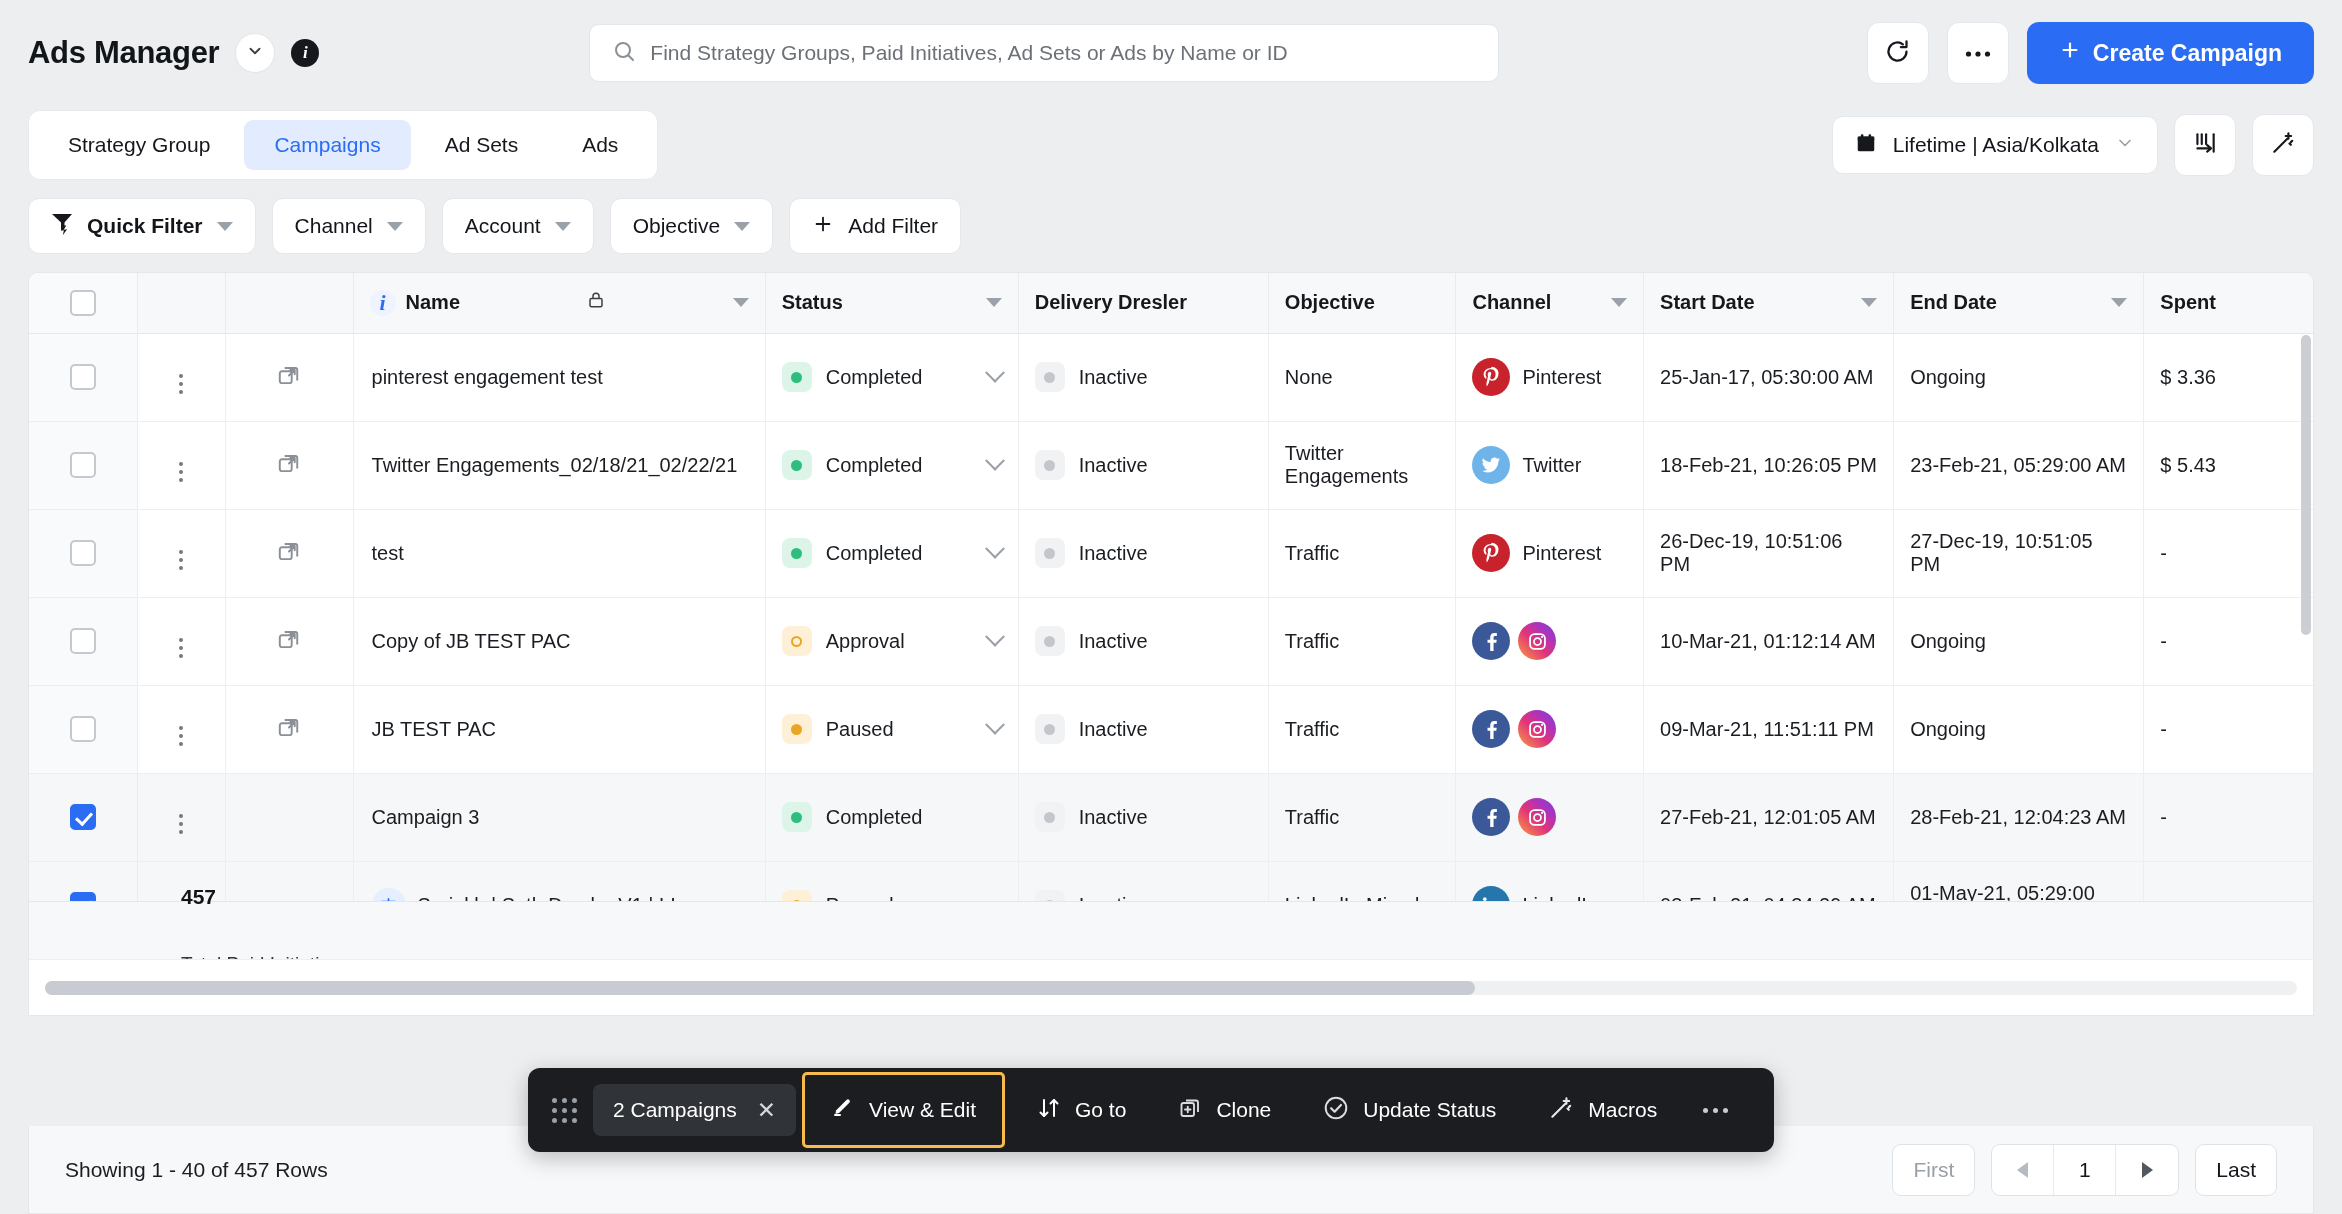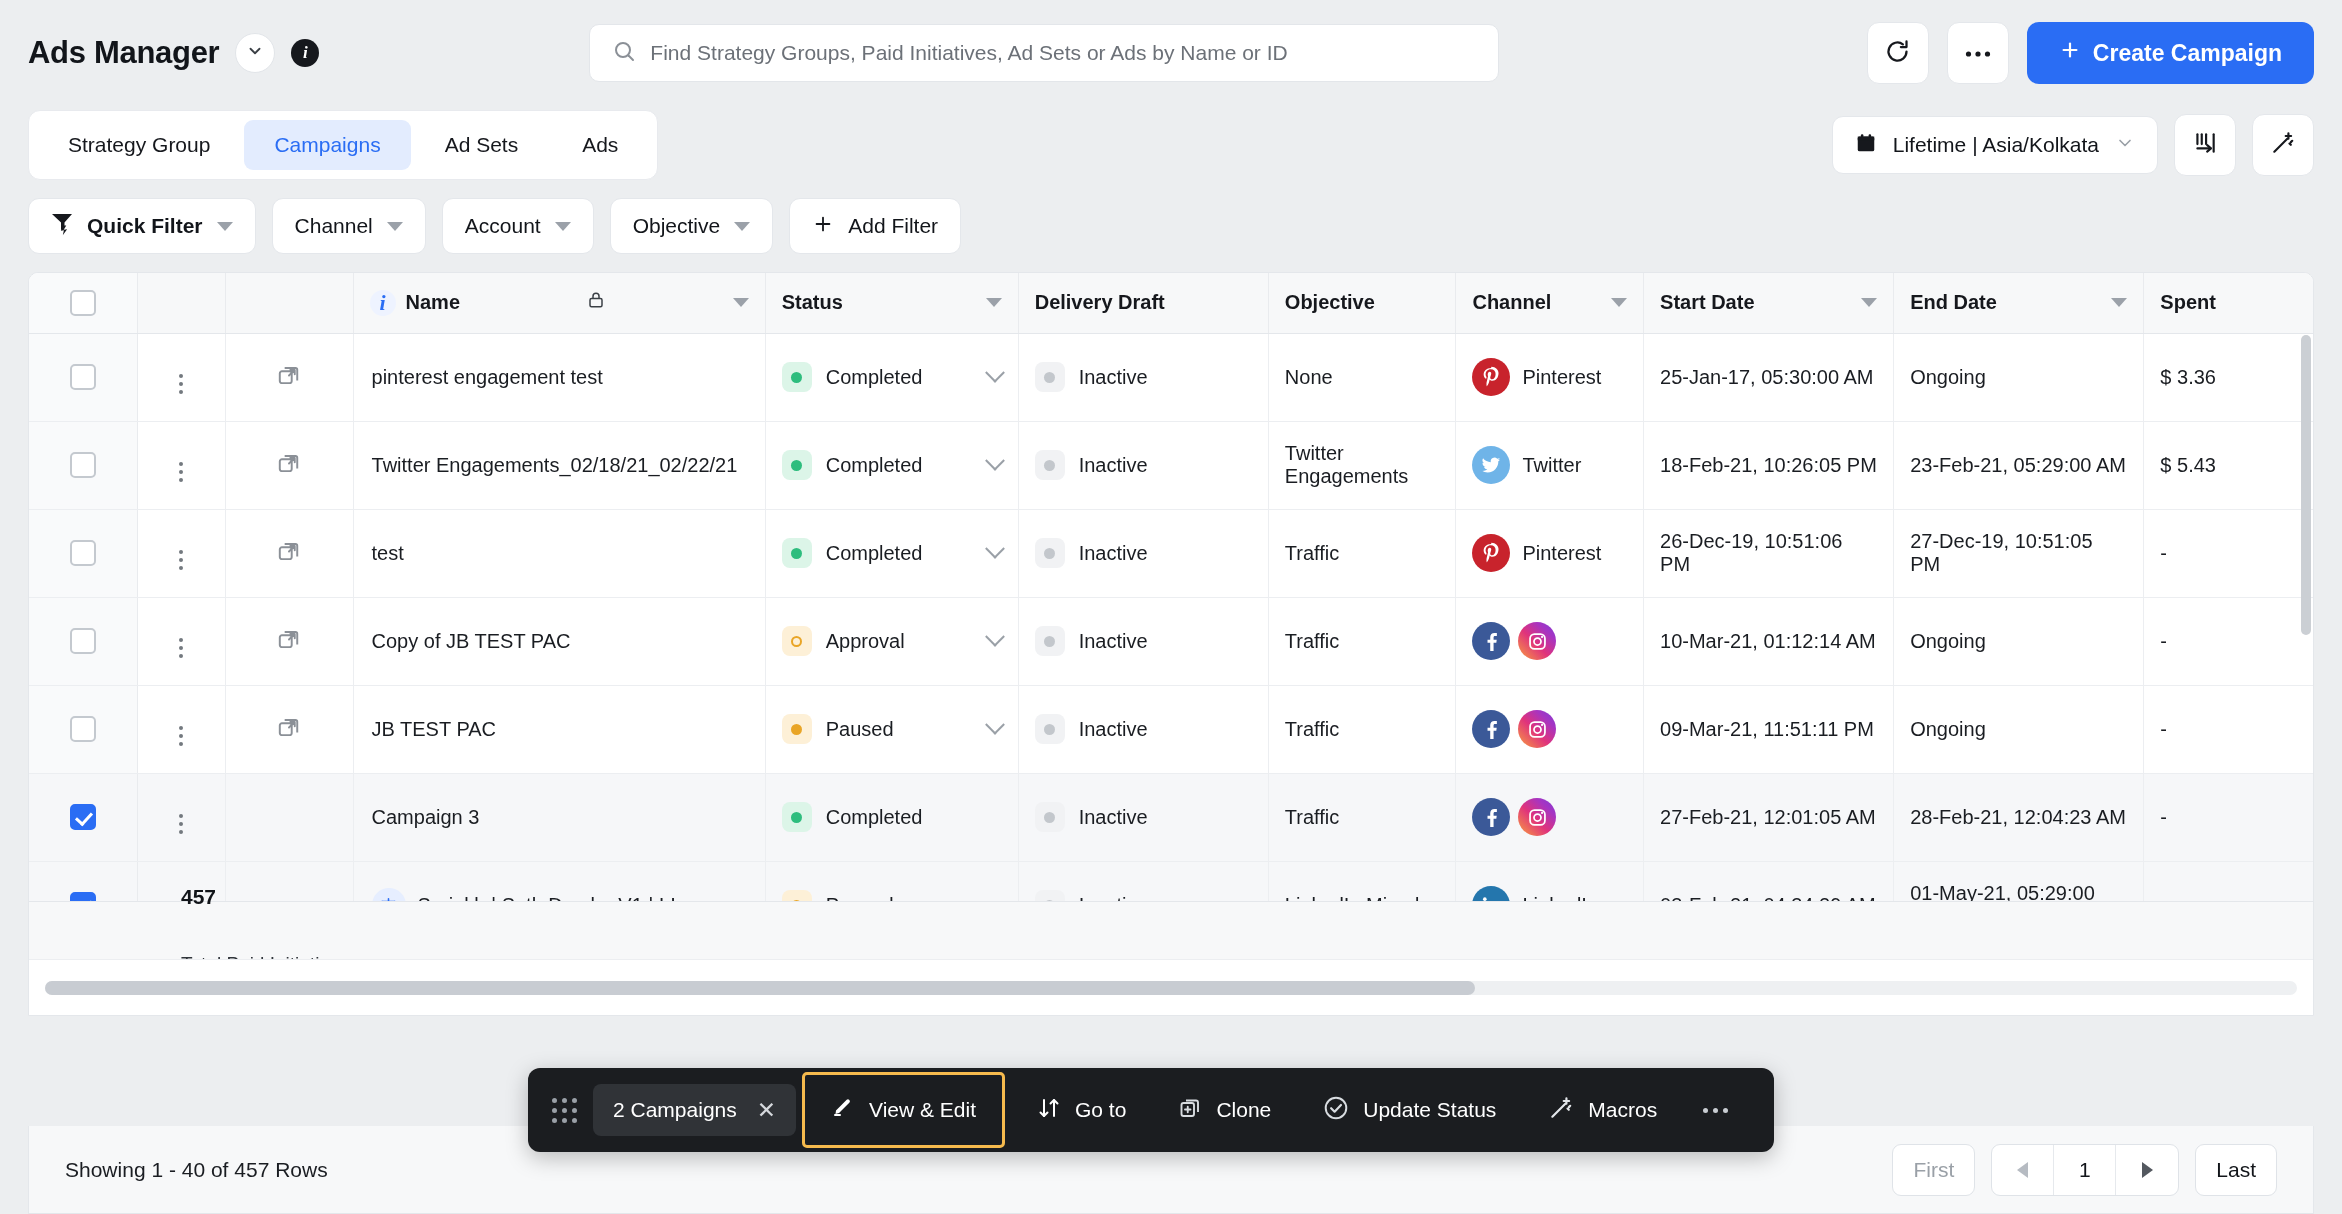--- a/index.html
+++ b/index.html
@@ -381,21 +381,21 @@
             </div>
           </th>
           <th style="width:178px">
             <div class="th-inner">
               <span>Status</span>
               <span class="caret"></span>
             </div>
           </th>
           <th style="width:176px">
             <div class="th-inner">
-                <span>Delivery Draft</span>
+                <span>Delivery Dresler</span>
               </div>
           </th>
           <th style="width:132px">
             <div class="th-inner">
                 <span>Objective</span>
               </div>
           </th>
           <th style="width:132px">
             <div class="th-inner">
               <span>Channel</span>

